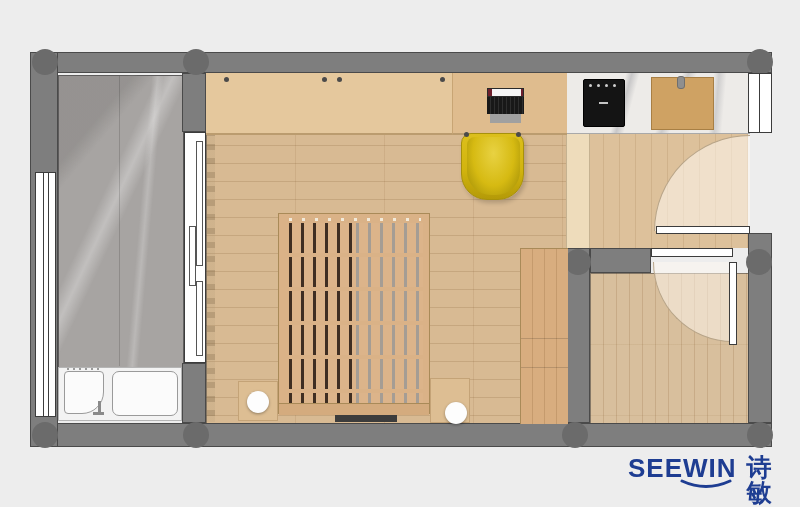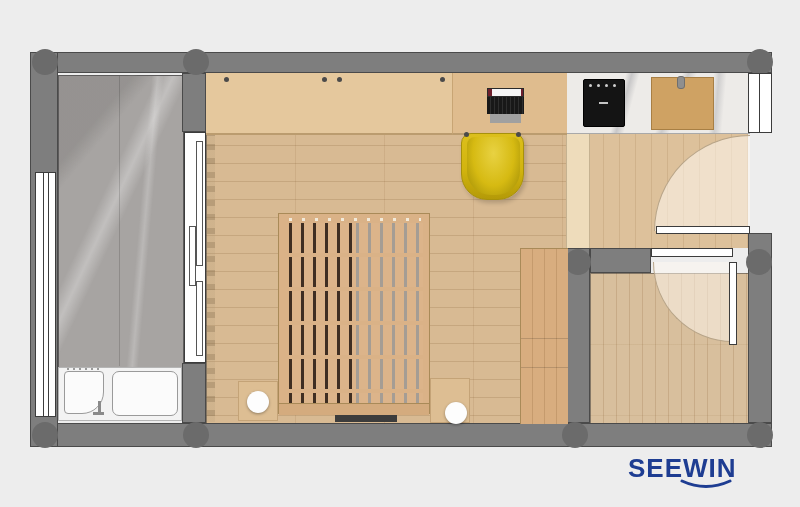--- a/index.html
+++ b/index.html
@@ -219,15 +219,16 @@
     <div class="abs" style="left:8px;top:0px;width:36px;height:2px;background:repeating-linear-gradient(90deg,#9a9a9a 0 2px,rgba(0,0,0,0) 2px 6px);"></div>
   </div>
 
   <div id="logo" class="abs" style="left:628px;top:455px;color:#1e3d92;">
     <div style="position:relative;">
       <span class="logo-en">SEEWIN</span>
       <svg width="52" height="10" viewBox="0 0 52 10" style="position:absolute;left:52px;top:24px;">
         <path d="M2 2 Q26 13 50 2" fill="none" stroke="#1e3d92" stroke-width="3" stroke-linecap="round"></path>
       </svg>
     </div>
+    <span class="logo-zh">诗敏</span>
   </div>
 
 </div>
 
 </body></html>

